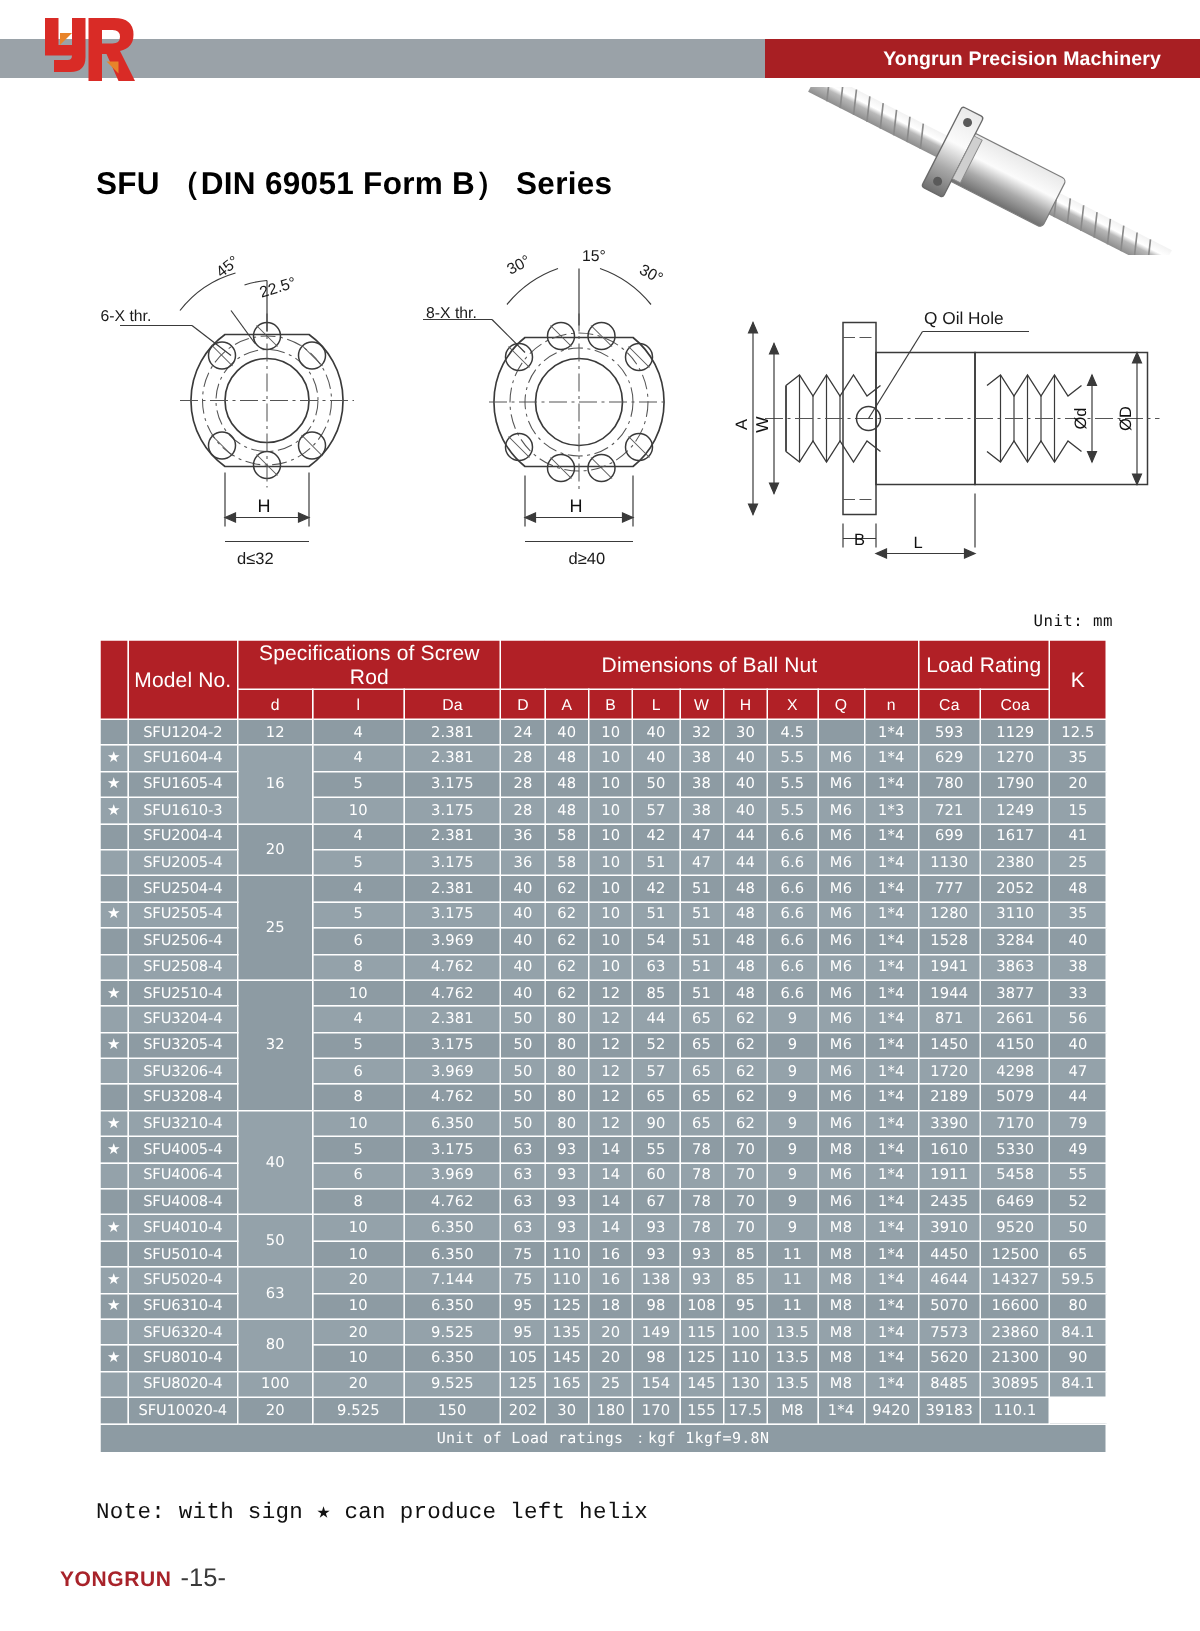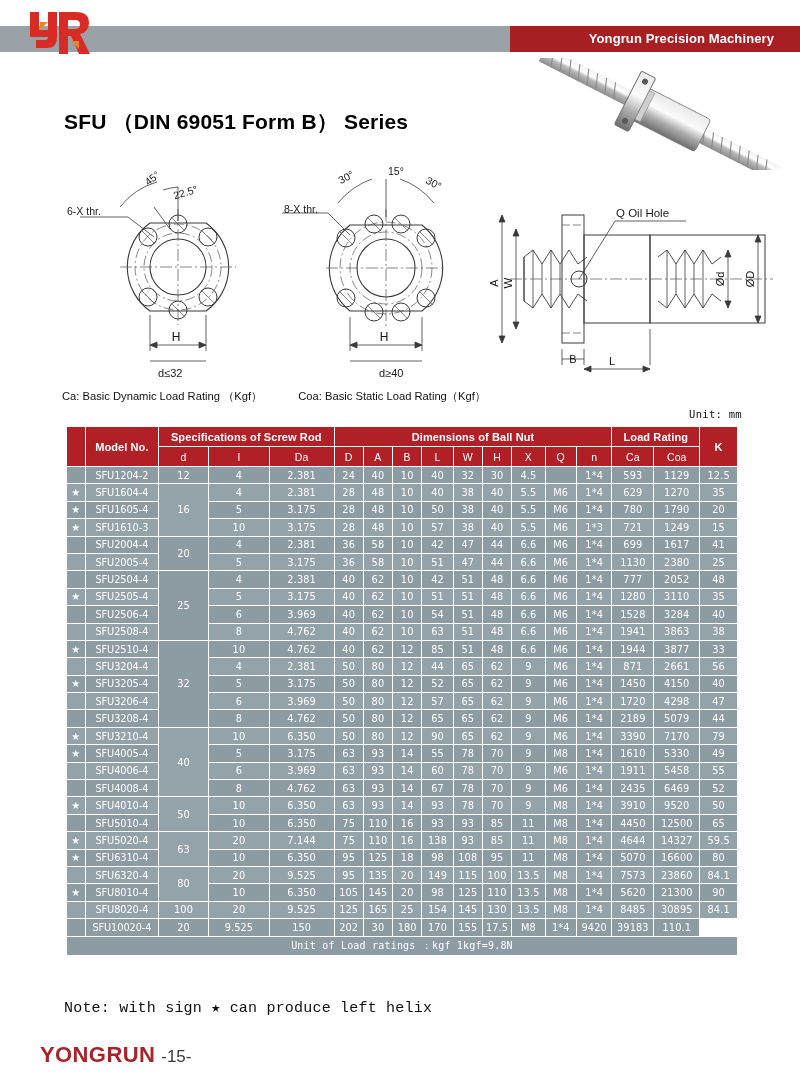--- a/index.html
+++ b/index.html
@@ -123,21 +123,21 @@
     font-family: "DejaVu Sans", sans-serif;
     letter-spacing: .1px;
   }
   table.spec thead th {
     background: #b12026;
     font-weight: normal;
     font-family: "Liberation Sans", sans-serif;
     font-size: 11px;
     height: 20px;
   }
-  table.spec thead th.grp { font-size: 11px; font-weight: bold; }
+  table.spec thead th.grp { font-size: 14px; }
   table.spec thead th.sub { font-size: 10.5px; }
   table.spec tbody td {
     background: #8d9ba3;
     height: 17.4px;
     font-size: 9.8px;
   }
   table.spec tbody td.star-col {
     width: 18px;
     font-size: 10px;
     color: #ffffff;
@@ -167,21 +167,21 @@
     color: #111;
     letter-spacing: .2px;
     white-space: nowrap;
   }
   .footer {
     position: absolute;
     left: 40px; top: 1042px;
     white-space: nowrap;
   }
   .footer .brand {
-    font-size: 22px;
+    font-size: 14px;
     font-weight: bold;
     color: #a8232a;
     letter-spacing: .4px;
   }
   .footer .pageno {
     font-size: 17px;
     font-weight: normal;
     color: #3a3a3a;
     margin-left: 6px;
   }
@@ -427,23 +427,20 @@
     <text x="22" y="110" font-size="11.5" fill="#111" text-anchor="middle" font-family="Liberation Sans, sans-serif" transform="rotate(-90 22 110)">W</text>
     <text x="83" y="190" font-size="11" fill="#111" text-anchor="middle" font-family="Liberation Sans, sans-serif">B</text>
     <text x="122" y="192" font-size="11" fill="#111" text-anchor="middle" font-family="Liberation Sans, sans-serif">L</text>
     <text x="234" y="106" font-size="11" fill="#111" text-anchor="middle" font-family="Liberation Sans, sans-serif" transform="rotate(-90 234 106)">Ød</text>
     <text x="264" y="106" font-size="11" fill="#111" text-anchor="middle" font-family="Liberation Sans, sans-serif" transform="rotate(-90 264 106)">ØD</text>
   </svg>
   <div class="dwg-caption" style="left:558px;top:52px;font-size:11.5px;">Q Oil Hole</div>
 </div>
 
 <div class="legend">
-  <div class="legend-row">
-    <span>Ca: Basic Dynamic Load Rating （Kgf）</span><span class="sp3"></span><span>Coa: Basic Static Load Rating（Kgf）</span>
-  </div>
 </div>
 <div class="unit-mm">Unit: mm</div>
 
 <div class="tbl-wrap">
   <table class="spec">
     <colgroup>
       <col style="width:18px">
         <col style="width:70px">
       <col style="width:48px">
         <col style="width:58px">

